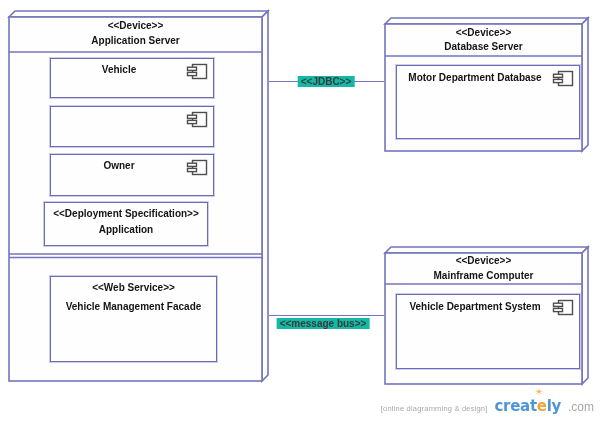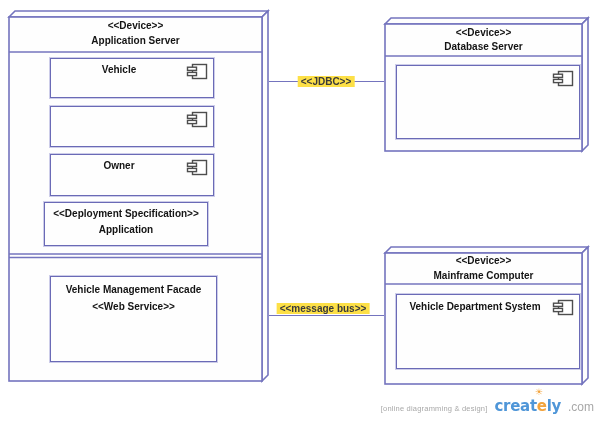--- a/index.html
+++ b/index.html
@@ -21,21 +21,21 @@
     box-shadow:0 0 0 1px #cdcde9;
   }
   .comp-label{
     text-align:center;font-size:10px;font-weight:bold;color:#141414;
     margin-top:5px;line-height:12px;
   }
   .comp-label.with-icon{padding-right:26px;}
   .comp-icon{position:absolute;top:4px;right:5px;}
   .conn-label{
     position:absolute;transform:translateX(-50%);
-    background:#fde047;padding:0 3px;
+    background:#14b8a6;padding:0 3px;
     font-size:10px;font-weight:600;color:#3a3a3a;white-space:nowrap;
   }
   .footer{
     position:absolute;top:397px;right:6px;
     display:flex;align-items:baseline;gap:7px;
   }
   .tagline{font-size:7.5px;color:#a8a8a8;letter-spacing:0.2px;}
   .brand{font-size:15px;font-weight:bold;font-family:"DejaVu Sans",sans-serif;letter-spacing:-0.3px;}
   .brand .b-blue{color:#4f96d8;}
   .brand .b-orange{color:#f2a33c;position:relative;}
@@ -85,35 +85,36 @@
     <rect x="1.5" y="9.4" width="9" height="3.2" fill="#ffffff" stroke="#4d4d4d" stroke-width="1.4"></rect>
   </svg>
 </div>
 
 <div class="comp" style="left:44px;top:202px;width:162px;height:42px;">
   <div class="comp-label">&lt;&lt;Deployment Specification&gt;&gt;</div>
   <div class="comp-label" style="margin-top:4px;">Application</div>
 </div>
 
 <div class="comp" style="left:50px;top:276px;width:165px;height:84px;">
+  <div class="comp-label" style="margin-top:5px;">&lt;&lt;Web Service&gt;&gt;</div>
   <div class="comp-label" style="margin-top:7px;">Vehicle Management Facade</div>
-  <div class="comp-label" style="margin-top:5px;">&lt;&lt;Web Service&gt;&gt;</div>
 </div>
 
 <svg class="node-shape" style="left:384px;top:17px;" width="206" height="136" viewBox="0 0 206 136">
   <polygon points="1,7 7,1 204,1 198,7" fill="#fefefe" stroke="#7474be" stroke-width="1.6"></polygon>
   <polygon points="198,7 204,1 204,128 198,134" fill="#fefefe" stroke="#7474be" stroke-width="1.6"></polygon>
   <rect x="1" y="7" width="197" height="127" fill="#fefefe" stroke="#7474be" stroke-width="1.6"></rect>
   <line x1="1" y1="39" x2="198" y2="39" stroke="#7474be" stroke-width="1.6"></line>
 </svg>
 
 <div class="node-text" style="left:385px;top:27px;width:197px;">&lt;&lt;Device&gt;&gt;</div>
 <div class="node-text" style="left:385px;top:41px;width:197px;">Database Server</div>
 
 <div class="comp" style="left:396px;top:65px;width:182px;height:72px;">
+  <div class="comp-label with-icon" style="margin-top:6px;">Motor Department Database</div>
   <svg class="comp-icon" width="22" height="17" viewBox="0 0 22 17">
     <rect x="6.5" y="1.5" width="14" height="14" fill="#ffffff" stroke="#4d4d4d" stroke-width="1.4"></rect>
     <rect x="1.5" y="4.2" width="9" height="3.2" fill="#ffffff" stroke="#4d4d4d" stroke-width="1.4"></rect>
     <rect x="1.5" y="9.4" width="9" height="3.2" fill="#ffffff" stroke="#4d4d4d" stroke-width="1.4"></rect>
   </svg>
 </div>
 
 <svg class="node-shape" style="left:384px;top:246px;" width="206" height="140" viewBox="0 0 206 140">
   <polygon points="1,7 7,1 204,1 198,7" fill="#fefefe" stroke="#7474be" stroke-width="1.6"></polygon>
   <polygon points="198,7 204,1 204,132 198,138" fill="#fefefe" stroke="#7474be" stroke-width="1.6"></polygon>
@@ -130,19 +131,19 @@
     <rect x="6.5" y="1.5" width="14" height="14" fill="#ffffff" stroke="#4d4d4d" stroke-width="1.4"></rect>
     <rect x="1.5" y="4.2" width="9" height="3.2" fill="#ffffff" stroke="#4d4d4d" stroke-width="1.4"></rect>
     <rect x="1.5" y="9.4" width="9" height="3.2" fill="#ffffff" stroke="#4d4d4d" stroke-width="1.4"></rect>
   </svg>
 </div>
 
 <div class="hline" style="left:269px;top:81px;width:115px;"></div>
 <span class="conn-label" style="left:326px;top:76px;">&lt;&lt;JDBC&gt;&gt;</span>
 
 <div class="hline" style="left:269px;top:315px;width:115px;"></div>
-<span class="conn-label" style="left:323px;top:303px;">&lt;&lt;message bus&gt;&gt;</span>
+<span class="conn-label" style="left:323px;top:318px;">&lt;&lt;message bus&gt;&gt;</span>
 
 <div class="footer">
   <span class="tagline">[online diagramming &amp; design]</span>
   <span class="brand"><span class="b-blue">creat</span><span class="b-orange"><span class="bulb">☀</span><span>e</span></span><span class="b-blue">ly</span></span>
   <span class="suffix">.com</span>
 </div>
 
 </body></html>

